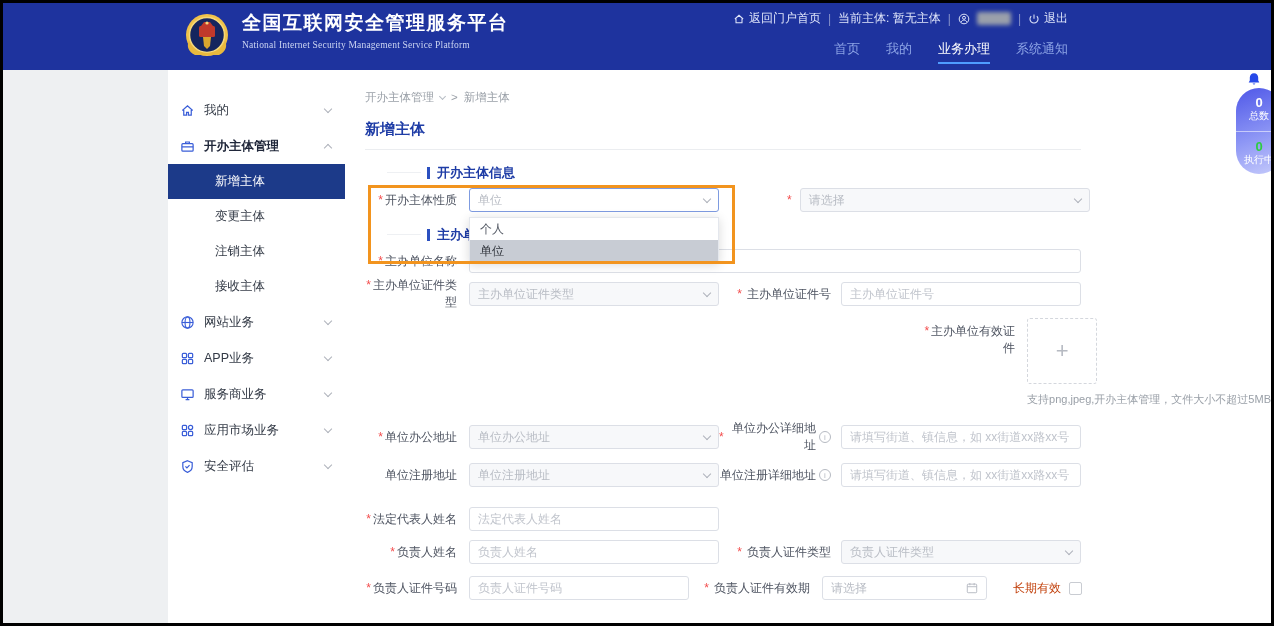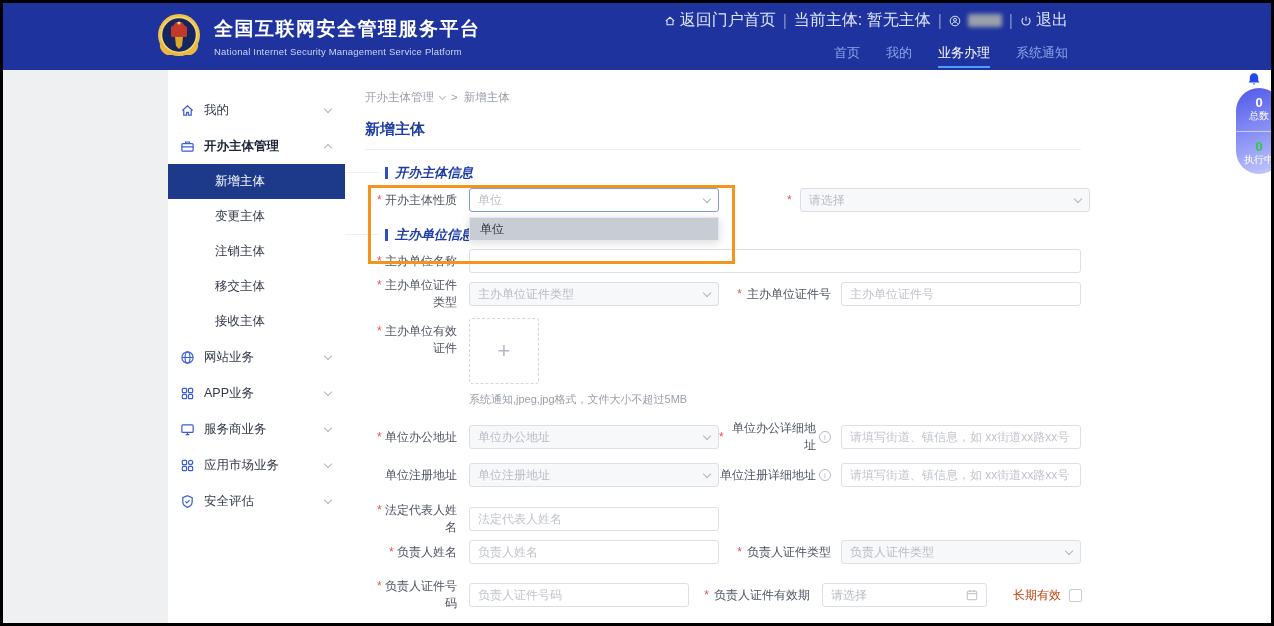--- a/index.html
+++ b/index.html
@@ -3,27 +3,27 @@
 <meta charset="utf-8">
 <style>
   * { margin:0; padding:0; box-sizing:border-box; }
   html,body { background:#000; }
   body { font-family:"Liberation Sans","DejaVu Sans",sans-serif; }
   .app { position:relative; width:1274px; height:626px; border:3px solid #000;
          background:#eef0f2; overflow:hidden; }
 
   
   .topbar { position:absolute; left:0; top:0; width:100%; height:67px; background:#1e339e; z-index:5; }
-  .brand { position:absolute; left:150px; top:7px; display:flex; align-items:center; }
+  .brand { position:absolute; left:178px; top:7px; display:flex; align-items:flex-start;font-family:Liberation Serif, serif; }
   .emblem { width:52px; height:52px; flex:0 0 52px; }
   .brand-titles { margin-left:9px; color:#fff; }
   .brand-cn { font-size:19px; font-weight:bold; letter-spacing:1.5px; }
   .brand-en { font-size:9.5px; color:#ccd5f2; margin-top:4px; letter-spacing:.2px; }
   .top-right { position:absolute; right:203px; top:0; text-align:right; }
-  .utility { margin-top:7px; font-size:16px; color:#dfe5fa; display:flex; align-items:center; gap:7px; justify-content:flex-end;}
+  .utility { margin-top:7px; font-size:12px; color:#dfe5fa; display:flex; align-items:center; gap:7px; justify-content:flex-end;}
   .utility .pipe { color:rgba(255,255,255,.45); }
   .utility .u-ico { display:inline-flex; width:12px; height:12px; color:#dfe5fa; }
   .u-link { cursor:pointer; display:inline-flex; align-items:center; gap:4px; }
   .blur-chip { display:inline-block; width:34px; height:13px; background:#9aa0ab; border-radius:2px; filter:blur(2px); }
   .mainnav { margin-top:13px; display:flex; gap:26px; justify-content:flex-end; font-size:13px; color:#8da4e6; }
   .nav-item { cursor:pointer; padding-bottom:4px; }
   .nav-item.active { color:#fff; border-bottom:2px solid #4f9cff; }
 
   
   .sidebar { position:absolute; left:165px; top:67px; bottom:0; width:177px; background:#fff; padding-top:22px; z-index:2; }
@@ -37,42 +37,42 @@
   .chev.down { transform:rotate(45deg); margin-top:-3px; }
   .chev.up { transform:rotate(-135deg); margin-top:3px; }
 
   
   .content { position:absolute; left:342px; top:67px; right:0; bottom:0; background:#fff;
              padding:20px 0 0 20px; font-size:12px; z-index:1; }
   .breadcrumb { font-size:11.5px; color:#9aa0a8; display:flex; align-items:center; gap:6px; height:14px; }
   .bc-chev { width:5px; height:5px; border-right:1.3px solid #b7bcc4; border-bottom:1.3px solid #b7bcc4; transform:rotate(45deg); margin-top:-2px;}
   .page-title { margin-top:16px; font-size:15px; font-weight:bold; color:#1f3da6; height:20px; }
   .divider { width:716px; border-bottom:1px solid #ebedf0; margin-top:9px; }
-  .section { margin-top:16px; margin-left:20px; height:13px; display:flex; align-items:center; position:relative;font-style:italic; }
+  .section { margin-top:16px; margin-left:62px; height:13px; display:flex; align-items:center; position:relative; }
   .section::before { content:""; position:absolute; left:-40px; top:6px; width:34px; height:1px; background:#eef0f3; }
   .sec-bar { width:3px; height:12px; background:#2b50c0; margin-right:7px; }
   .sec-title { font-size:13px; font-weight:bold; color:#1f3da6; }
 
   .frow { display:flex; align-items:center; height:24px; }
-  .lbl { width:92px; text-align:right; color:#4d5360; flex:0 0 92px;font-family:Liberation Mono, monospace; }
+  .lbl { width:92px; text-align:right; color:#4d5360; flex:0 0 92px; }
   .lbl2 { width:112px; text-align:right; color:#4d5360; flex:0 0 112px; display:inline-flex; justify-content:flex-end; align-items:center; gap:3px;}
   .req { color:#f34d4d; font-style:normal; margin-right:2px; }
   .ctl-gap { margin-left:12px; } .ctl-gap2 { margin-left:10px; }
   .ipt { height:24px; border:1px solid #dcdfe6; border-radius:3px; padding:0 8px; font-size:12px; color:#333;
          font-family:"Liberation Sans","DejaVu Sans",sans-serif; outline:none; background:#fff; }
   .ipt::placeholder { color:#c0c4cc; }
   .sel { height:24px; border:1px solid #dcdfe6; border-radius:3px; background:#f7f8fa; display:flex; align-items:center;
          padding:0 8px; color:#b8bcc4; cursor:pointer; }
   .sel .ph { flex:1; }
   .sel.focused { background:#fff; border-color:#7e9be0; }
   .w250{width:250px;} .w240{width:240px;} .w612{width:612px;} .w290{width:290px;} .w220{width:220px;} .w165{width:165px;}
   .info { width:12px; height:12px; border:1px solid #b6bac2; border-radius:50%; color:#b6bac2; font-size:8px;
           display:inline-flex; align-items:center; justify-content:center; flex:0 0 12px; }
   .info::after { content:"i"; }
-  .upload-row { display:flex; align-items:flex-start; margin-top:12px; }
+  .upload-row { display:flex; align-items:flex-start; margin-top:12px;justify-content:flex-end; }
   .upload-box { width:70px; height:66px; border:1px dashed #d4d7dd; border-radius:3px; display:flex; align-items:center;
                 justify-content:center; color:#b6bac2; font-size:22px; font-weight:300; cursor:pointer; background:#fff; }
   .upload-hint { font-size:11px; color:#9aa0a8; margin-top:8px; }
   .cal { display:inline-flex; width:12px; height:12px; color:#b6bac2; }
   .cbx { width:13px; height:13px; border:1px solid #c9ccd2; border-radius:2px; background:#fff; display:inline-block; cursor:pointer; }
   .chk-lbl { color:#c2410c; margin-left:26px; margin-right:8px;font-family:Liberation Mono, monospace; }
 
   
   .orange-box { position:absolute; left:23px; top:115px; width:367px; height:79px; border:3px solid #f2941e; z-index:8; pointer-events:none; }
   .dd-panel { position:absolute; left:124px; top:147px; width:250px; background:#fff; border:1px solid #e4e7ed;
@@ -171,21 +171,20 @@
             <rect x="2" y="5" width="12" height="8" rx="1"></rect>
             <path d="M6 5V3.2h4V5M2 8.5h12"></path>
           </svg>
       </span>
       <span class="s-lbl">开办主体管理</span>
       <span class="chev up"></span>
     </div>
     <div class="sub-item active">新增主体</div>
     <div class="sub-item">变更主体</div>
     <div class="sub-item">注销主体</div>
-    <div class="sub-item">移交主体</div>
     <div class="sub-item">接收主体</div>
     <div class="side-item">
       <span class="s-ico">
         <svg viewBox="0 0 16 16" fill="none" stroke="currentColor" stroke-width="1.2">
             <circle cx="8" cy="8" r="6"></circle>
             <ellipse cx="8" cy="8" rx="2.6" ry="6"></ellipse>
             <path d="M2 8h12"></path>
           </svg>
       </span>
       <span class="s-lbl">网站业务</span>
@@ -287,21 +286,21 @@
         </span>
       <input class="ipt w240 ctl-gap2" placeholder="主办单位证件号" style="">
     </div>
 
     <div class="upload-row">
       <span class="lbl" style="padding-top:5px;"><i class="req">*</i><span>主办单位有效证件</span></span>
       <div class="ctl-gap">
         <div class="upload-box">
           <span>+</span>
         </div>
-        <div class="upload-hint">系统通知,jpeg,jpg格式，文件大小不超过5MB</div>
+        <div class="upload-hint">支持png,jpeg,开办主体管理，文件大小不超过5MB</div>
       </div>
     </div>
 
     <div class="frow" style="margin-top:18px;">
       <span class="lbl"><i class="req">*</i><span>单位办公地址</span></span>
       <div class="sel w250 ctl-gap">
         <span class="ph">单位办公地址</span>
         <span class="chev down"></span>
       </div>
       <span class="lbl2">
@@ -337,41 +336,42 @@
       <span class="lbl2">
           <i class="req">*</i>
           <span>负责人证件类型</span>
         </span>
       <div class="sel w240 ctl-gap2">
         <span class="ph">负责人证件类型</span>
         <span class="chev down"></span>
       </div>
     </div>
 
-    <div class="frow" style="margin-top:19px;">
+    <div class="frow" style="margin-top:12px;">
       <span class="lbl"><i class="req">*</i><span>负责人证件号码</span></span>
       <input class="ipt w220 ctl-gap" placeholder="负责人证件号码" style="">
       <span class="lbl2" style="width:121px;flex:0 0 121px;">
           <i class="req">*</i>
           <span>负责人证件有效期</span>
         </span>
       <div class="sel w165 ctl-gap" style="background:#fff;">
         <span class="ph">请选择</span>
         <span class="cal">
           <svg viewBox="0 0 14 14" fill="none" stroke="currentColor" stroke-width="1.1">
               <rect x="1.5" y="2.5" width="11" height="10" rx="1"></rect>
               <path d="M1.5 5.5h11M4.5 1.2v2.6M9.5 1.2v2.6"></path>
             </svg>
         </span>
       </div>
       <span class="chk-lbl">长期有效</span>
       <span class="cbx"></span>
     </div>
 
     <div class="dd-panel">
+      <div class="opt">个人</div>
       <div class="opt selected">单位</div>
     </div>
     <div class="orange-box"></div>
   </div>
 
   <span class="bell">
     <svg viewBox="0 0 14 15" fill="currentColor">
         <path d="M7 1.2c2.6 0 4.2 1.9 4.2 4.4v2.9l1.1 2H1.7l1.1-2V5.6C2.8 3.1 4.4 1.2 7 1.2z"></path>
         <path d="M5.6 11.6a1.5 1.5 0 0 0 2.8 0z"></path>
       </svg>

